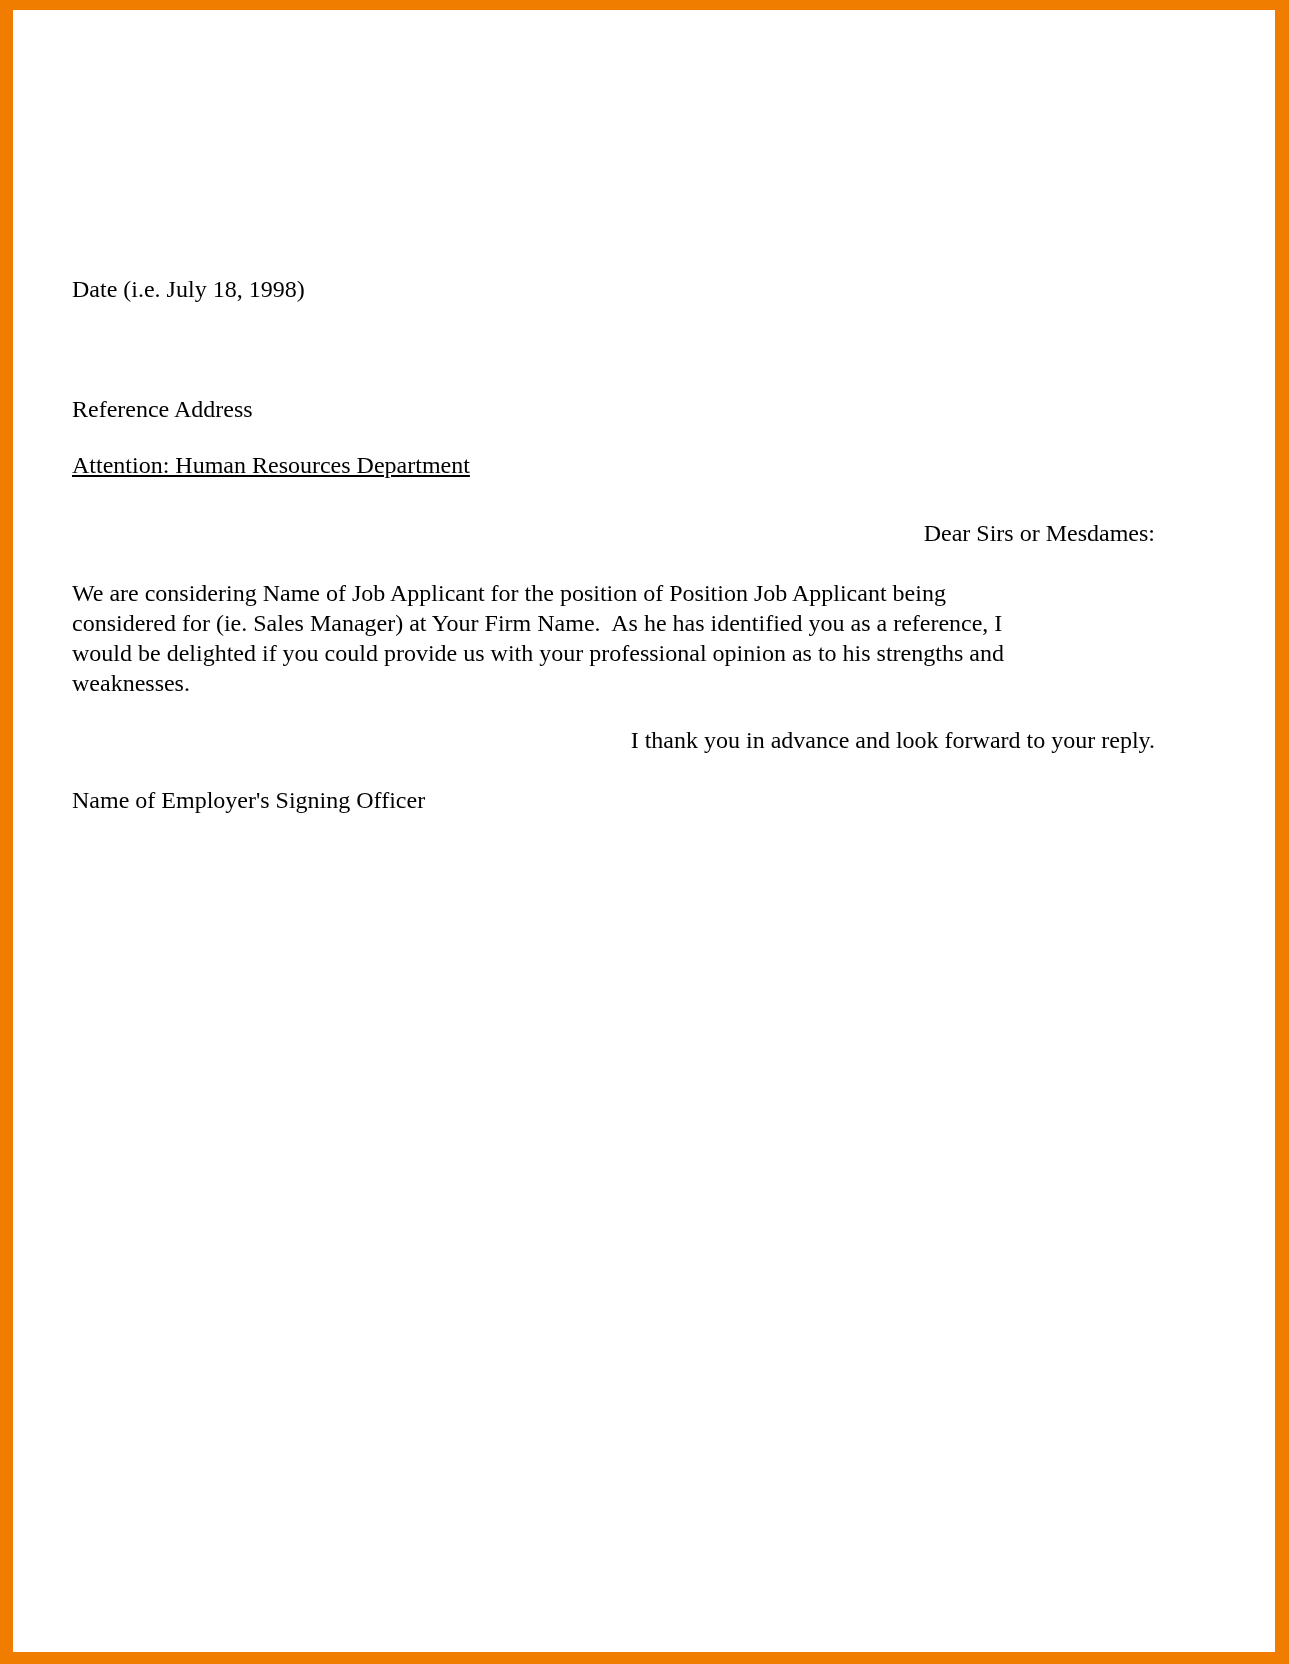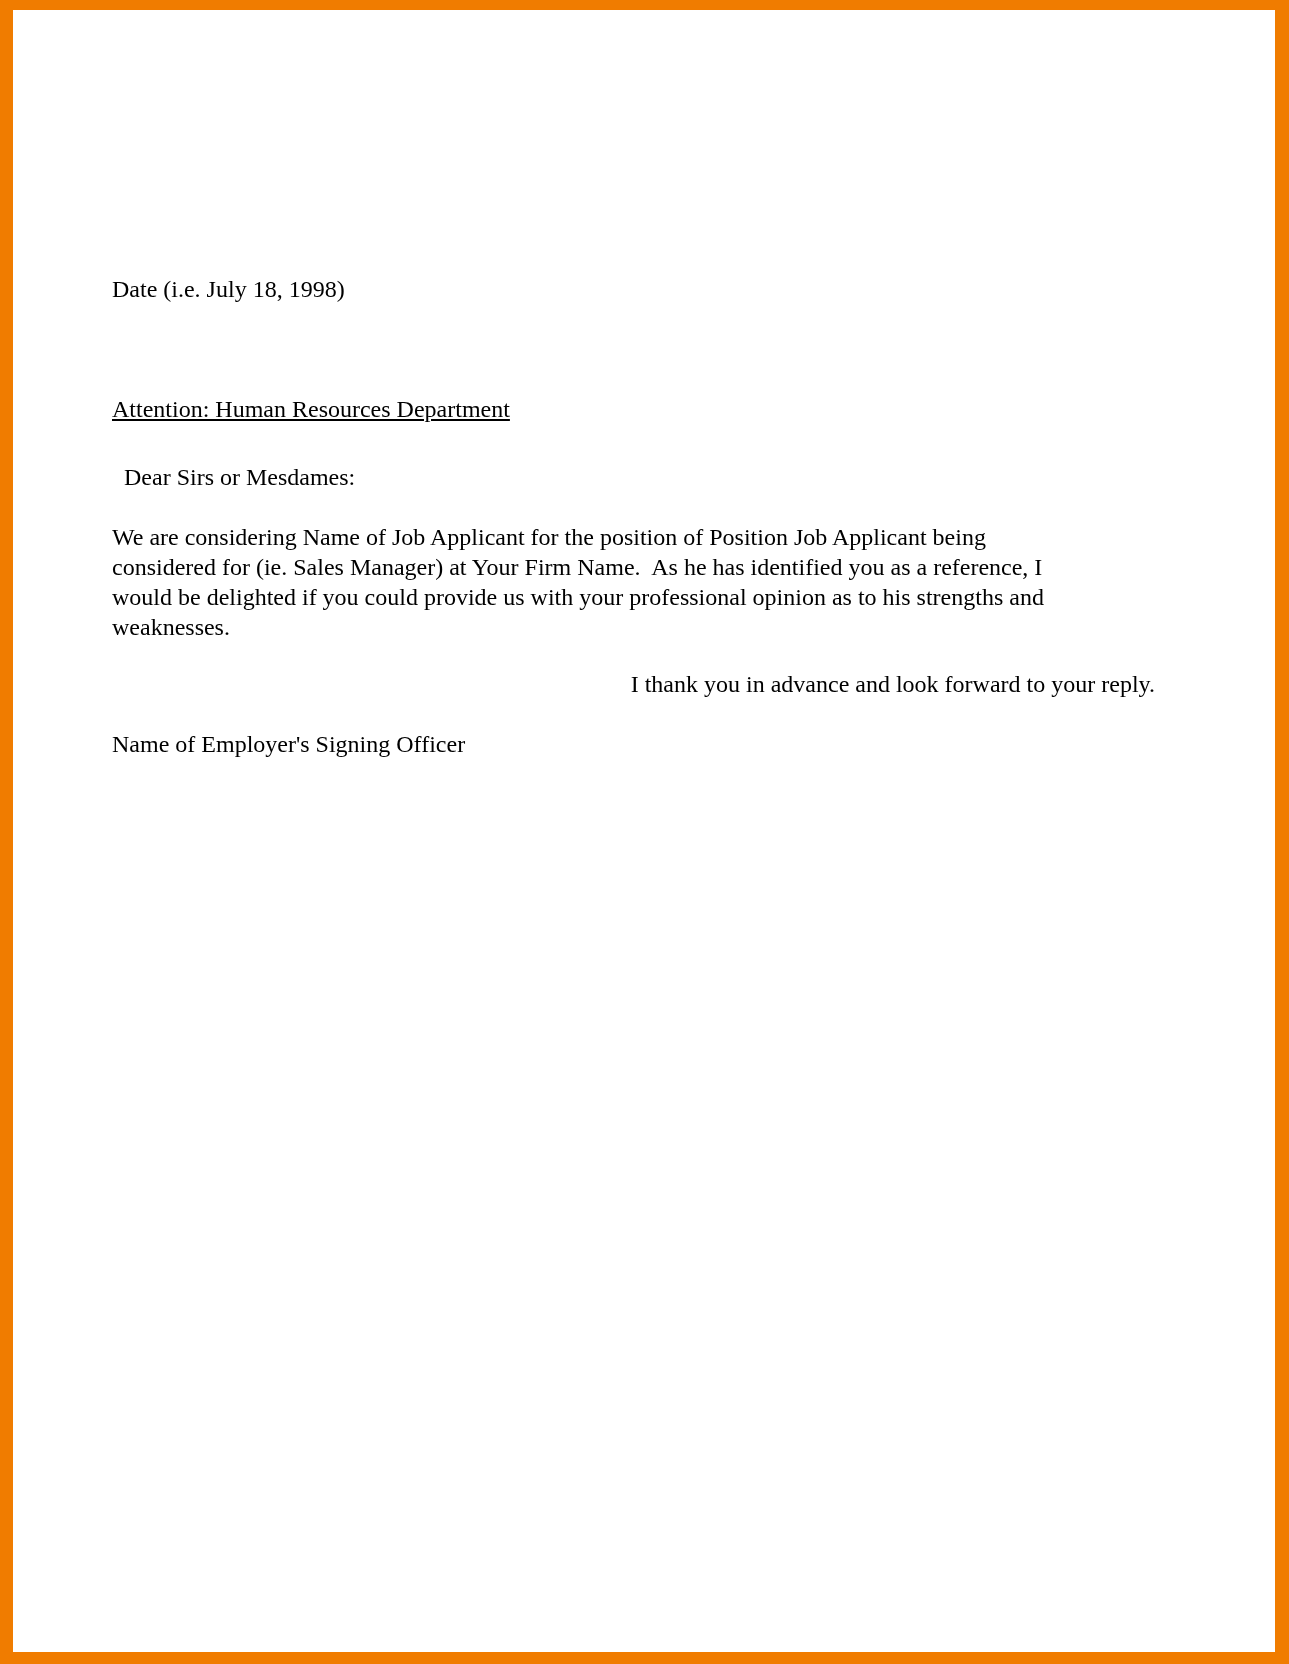--- a/index.html
+++ b/index.html
@@ -19,44 +19,45 @@
     overflow: hidden;
     font-family: "Liberation Serif", "DejaVu Serif", serif;
     font-size: 24px;
     line-height: 30px;
     color: #000000;
   }
   .letter-content {
     box-sizing: border-box;
     width: 100%;
     height: 100%;
-    padding: 264px 120px 0 99px;
+    padding: 264px 120px 0 59px;
   }
   .line, .para {
     white-space: pre;
   }
   .date-line        { margin: 0 0 90px 0; }
   .recipient-block  { margin: 0 0 26px 0; }
   .attention-line   { margin: 0 0 38px 0; text-decoration: underline; }
-  .salutation-line  { margin: 0 0 30px 12px; }
+  .salutation-line  { margin: 0 0 30px 4px; text-align: right; }
   .para-1           { margin: 0 0 27px 0; }
   .para-2           { margin: 0 0 27px 0; }
   .para-3           { margin: 0 0 30px 0; text-align: right; }
   .closing-line     { margin: 0 0 84px 0; }
   .signature-line   { margin: 0; font-family: Liberation Serif, serif; }
 </style>
 </head>
 <body>
 
 <div class="letter-page">
   <div class="letter-content">
 
     <div class="line date-line">Date (i.e. July 18, 1998)</div>
 
     <div class="recipient-block">
+      <div class="line">Reference Address</div>
     </div>
 
     <div class="line attention-line">Attention: Human Resources Department</div>
 
     <div class="line salutation-line">Dear Sirs or Mesdames:</div>
 
     <div class="para para-1">We are considering Name of Job Applicant for the position of Position Job Applicant being
 considered for (ie. Sales Manager) at Your Firm Name.  As he has identified you as a reference, I
 would be delighted if you could provide us with your professional opinion as to his strengths and
 weaknesses.</div>

